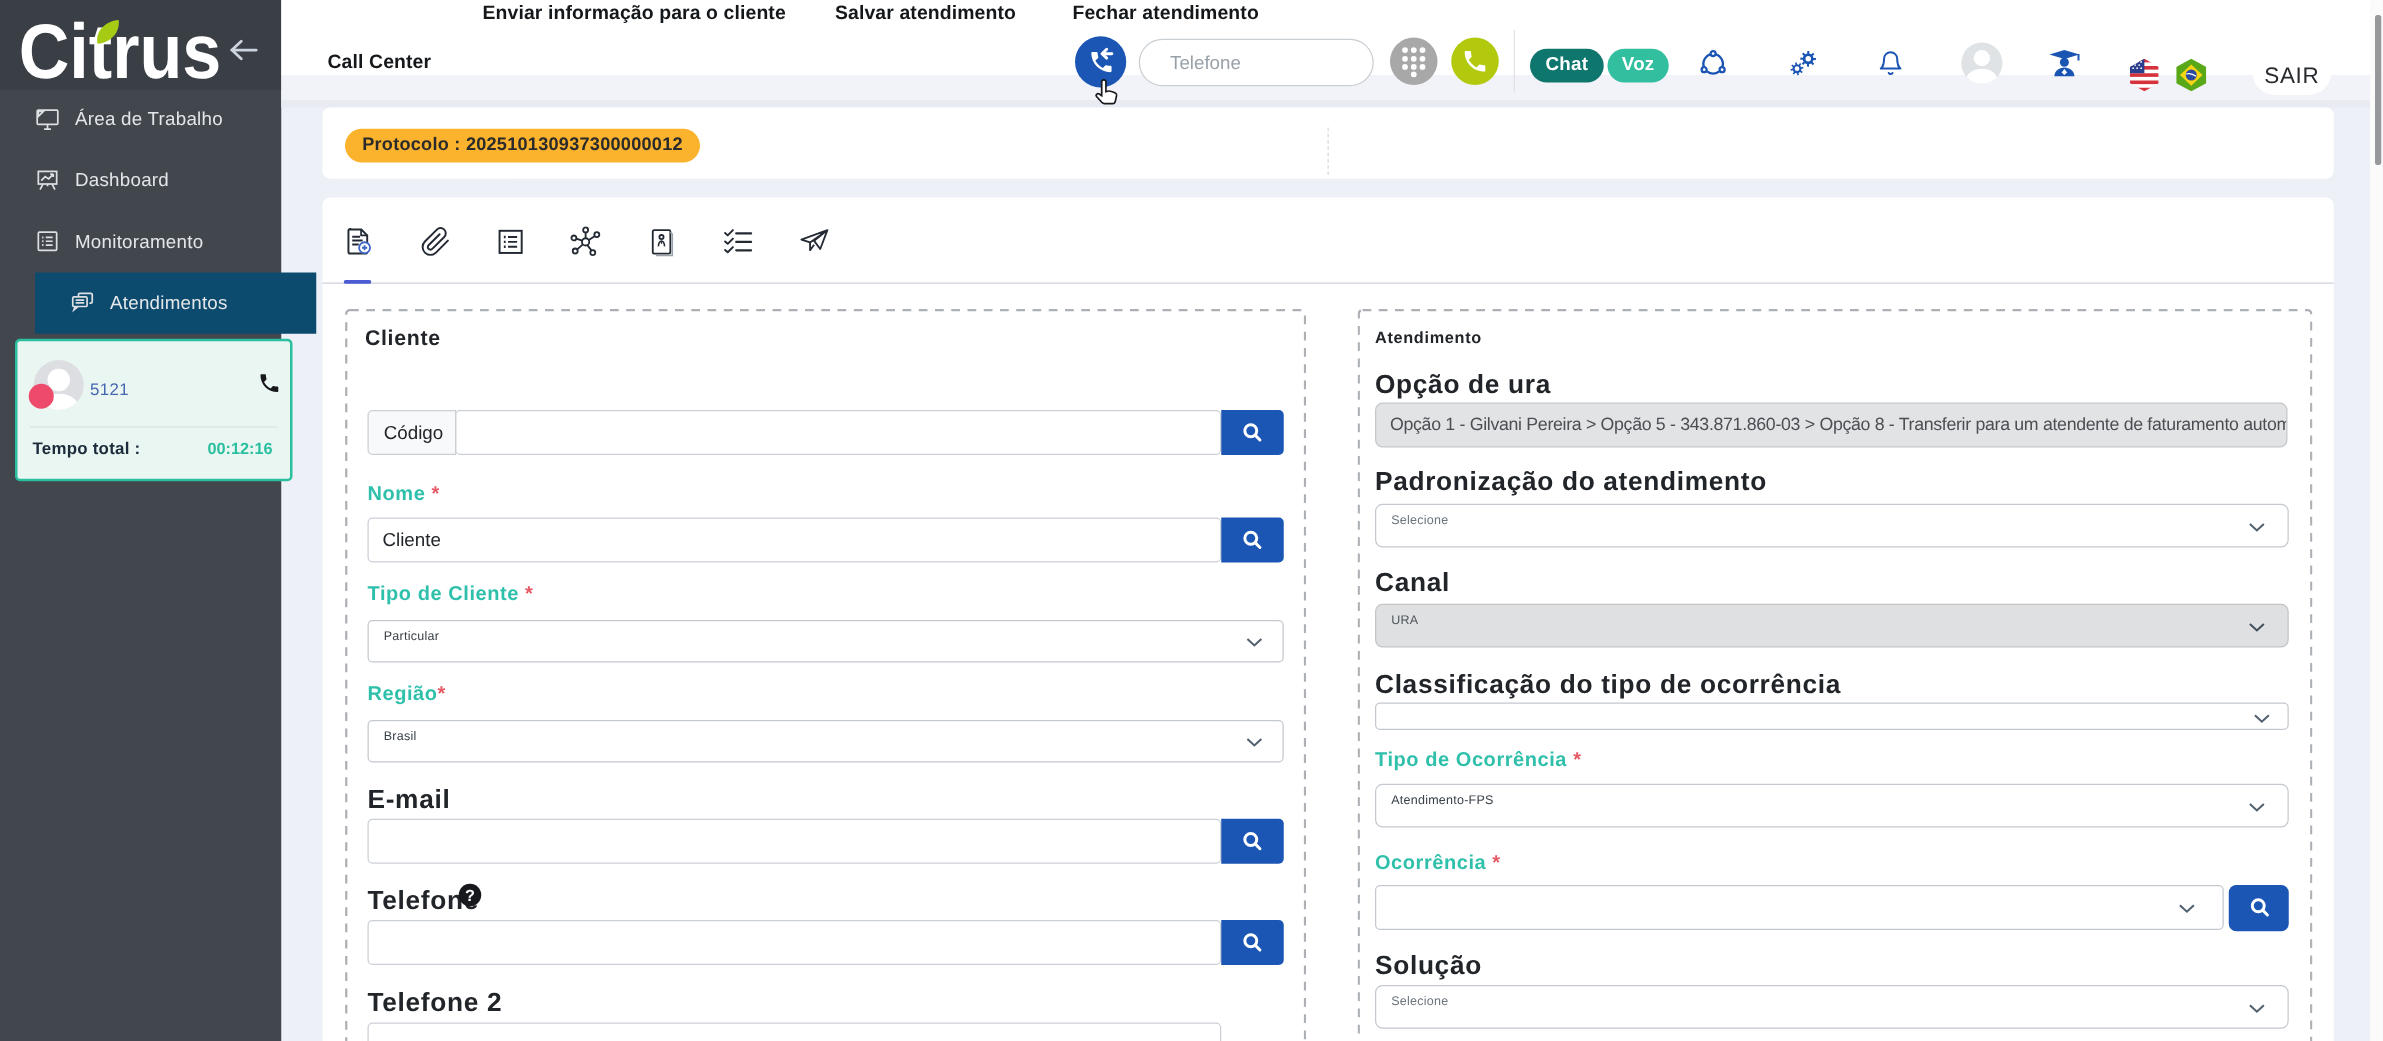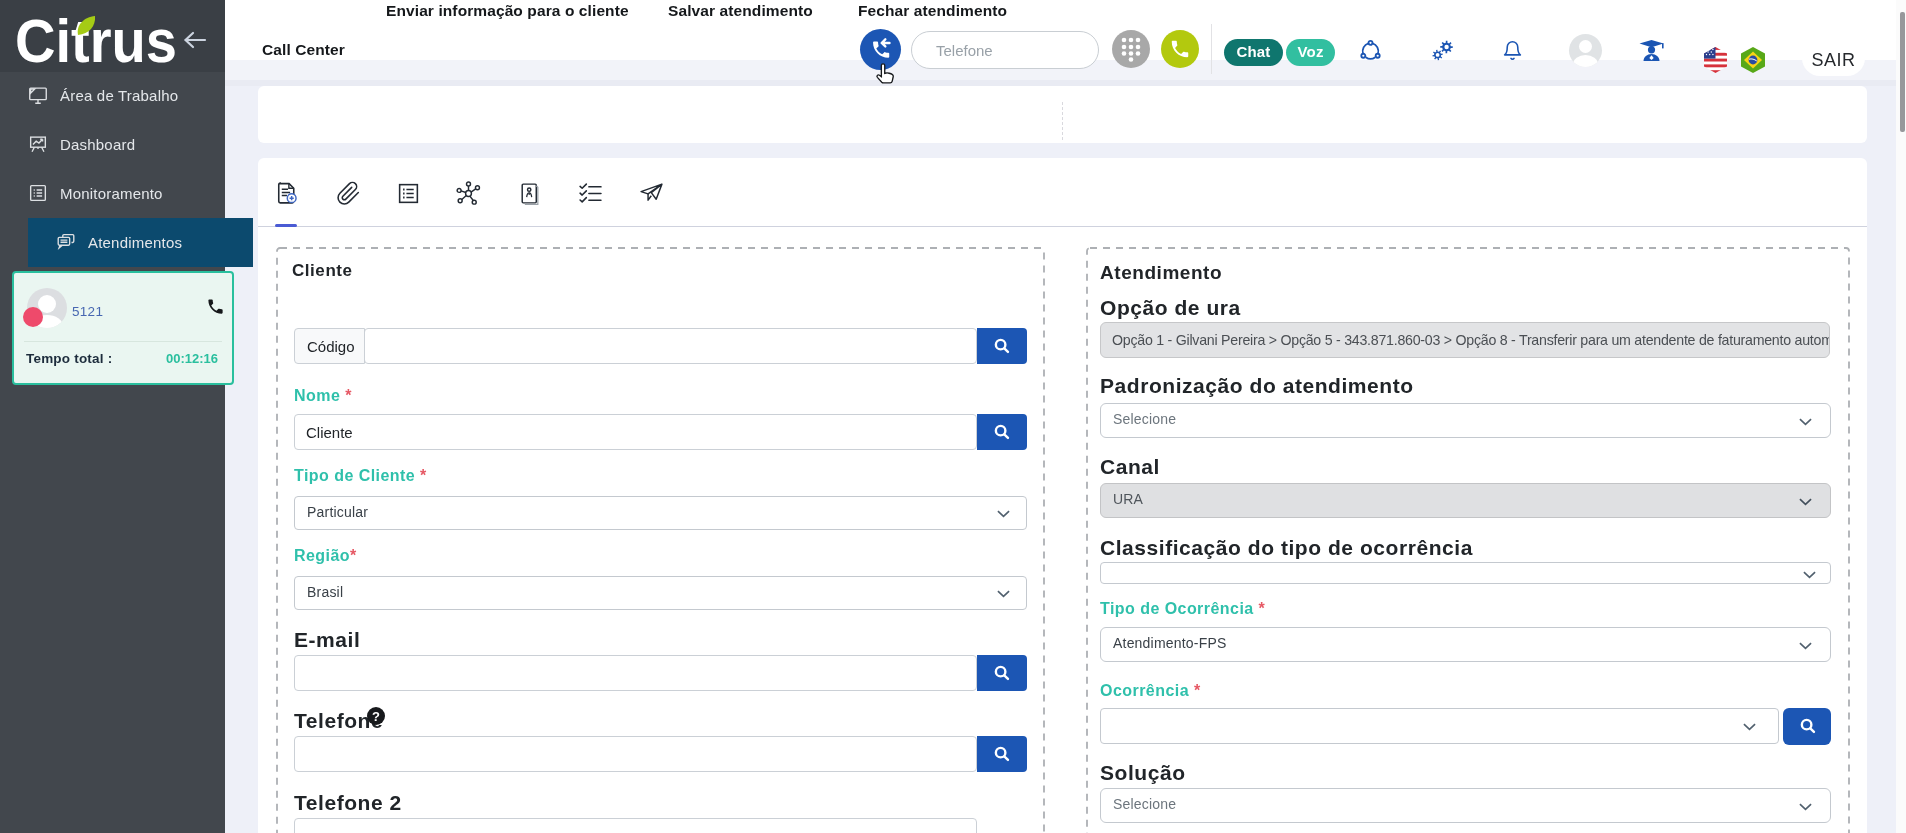--- a/index.html
+++ b/index.html
@@ -57,21 +57,21 @@
 .panel { position:absolute; top:89px; height:600px; }
 #panelL { left:18px; width:769px; }
 #panelR { left:828px; width:764px; }
 
 
 .lab { position:absolute; font-size:21px; font-weight:bold; color:#212529; letter-spacing:.55px; }
 .labt { position:absolute; font-size:16px; font-weight:bold; color:#2fc0ab; letter-spacing:.45px; }
 .star { color:#e65864; }
 .inp { position:absolute; background:#fff; border:1px solid #cbd0d6; border-radius:4px; font-size:15px; color:#212529; }
 .inp span { position:absolute; left:11px; top:9px; white-space:nowrap; }
-.sel { position:absolute; background:#fff; border:1px solid #c4c9cf; border-radius:6px; font-size:14px; color:#3a4148; font-weight:500; }
+.sel { position:absolute; background:#fff; border:1px solid #c4c9cf; border-radius:6px; font-size:10px; color:#3a4148; font-weight:500; }
 .sel .tx { position:absolute; left:12px; top:7px; white-space:nowrap; letter-spacing:.2px; }
 .chev { position:absolute; width:13px; height:8px; }
 .sbtn { position:absolute; width:50px; height:36px; background:#1c56b4; border-radius:0 4px 4px 0; }
 .sbtn svg, .sbtn2 svg { position:absolute; left:14px; top:7px; }
 .sbtn2 { position:absolute; width:48px; height:37px; background:#1c56b4; border-radius:6px; }
 </style>
 </head>
 <body>
 
 <div class="abs" id="sidebar"></div>
@@ -238,20 +238,21 @@
   <path d="M8 12.2c2.6-.8 5.5 0 7.8 1.8" stroke="#fff" stroke-width="1" fill="none"></path>
 </svg>
 <div class="abs" id="sair">
     <span>SAIR</span>
   </div>
 
 <div class="abs" id="sbtrack"></div>
 <div class="abs" id="sbthumb"></div>
 
 <div class="abs" id="protocard">
+  <div id="protopill">Protocolo : 202510130937300000012</div>
   <div id="protodash"></div>
 </div>
 
 <div class="abs" id="content">
   <svg class="ticon" style="left:17px;" width="25" height="25" viewBox="0 0 24 24" fill="none" stroke="#232a33" stroke-width="1.5">
     <path d="M5 2.5h8.5L18 7v12.5c0 .8-.6 1.5-1.4 1.5H5c-.8 0-1.4-.7-1.4-1.5v-16c0-.8.6-1.5 1.4-1.5z"></path>
     <path d="M13.3 2.8V7H18" stroke-width="1.3"></path>
     <path d="M6.5 8h6M6.5 11h8M6.5 14h5"></path>
     <circle cx="16" cy="16.5" r="4.2" stroke="#3e66c2" fill="#fff" stroke-width="1.4"></circle>
     <path d="M16 14.5v4M14 16.5h4" stroke="#3e66c2" stroke-width="1.4"></path>
@@ -355,21 +356,21 @@
 <div class="sbtn" style="left:977px; top:736px;">
     <svg width="22" height="22" viewBox="0 0 24 24" fill="none" stroke="#fff" stroke-width="2.6">
       <circle cx="10.5" cy="10.5" r="5.2"></circle>
       <path d="M14.5 14.5 18.5 18.5" stroke-linecap="round"></path>
     </svg>
   </div>
 
 <span class="abs lab" style="left:294px; top:791px;">Telefone 2</span>
 <div class="inp" style="left:294px; top:818px; width:683px; height:36px;"></div>
 
-<span class="abs lab" style="left:1100px; top:262px; font-size:19px;">Atendimento</span>
+<span class="abs lab" style="left:1100px; top:262px; font-size:13px;">Atendimento</span>
 
 <span class="abs lab" style="left:1100px; top:296px;">Opção de ura</span>
 <div class="abs" style="left:1100px; top:322px; width:730px; height:36px; background:#e2e3e5; border:1px solid #c6c7c9; border-radius:6px; overflow:hidden;">
   <span style="position:absolute; left:11px; top:9px; font-size:14.2px; color:#4b4f54; white-space:nowrap; letter-spacing:-0.25px;">Opção 1 - Gilvani Pereira &gt; Opção 5 - 343.871.860-03 &gt; Opção 8 - Transferir para um atendente de faturamento automático</span>
 </div>
 
 <span class="abs lab" style="left:1100px; top:374px;">Padronização do atendimento</span>
 <div class="sel" style="left:1100px; top:403px; width:731px; height:35px;">
   <span class="tx" style="color:#6c757d;">Selecione</span>
   <svg class="chev" style="right:18px; top:14px;" viewBox="0 0 14 8" fill="none" stroke="#51606e" stroke-width="1.8">

